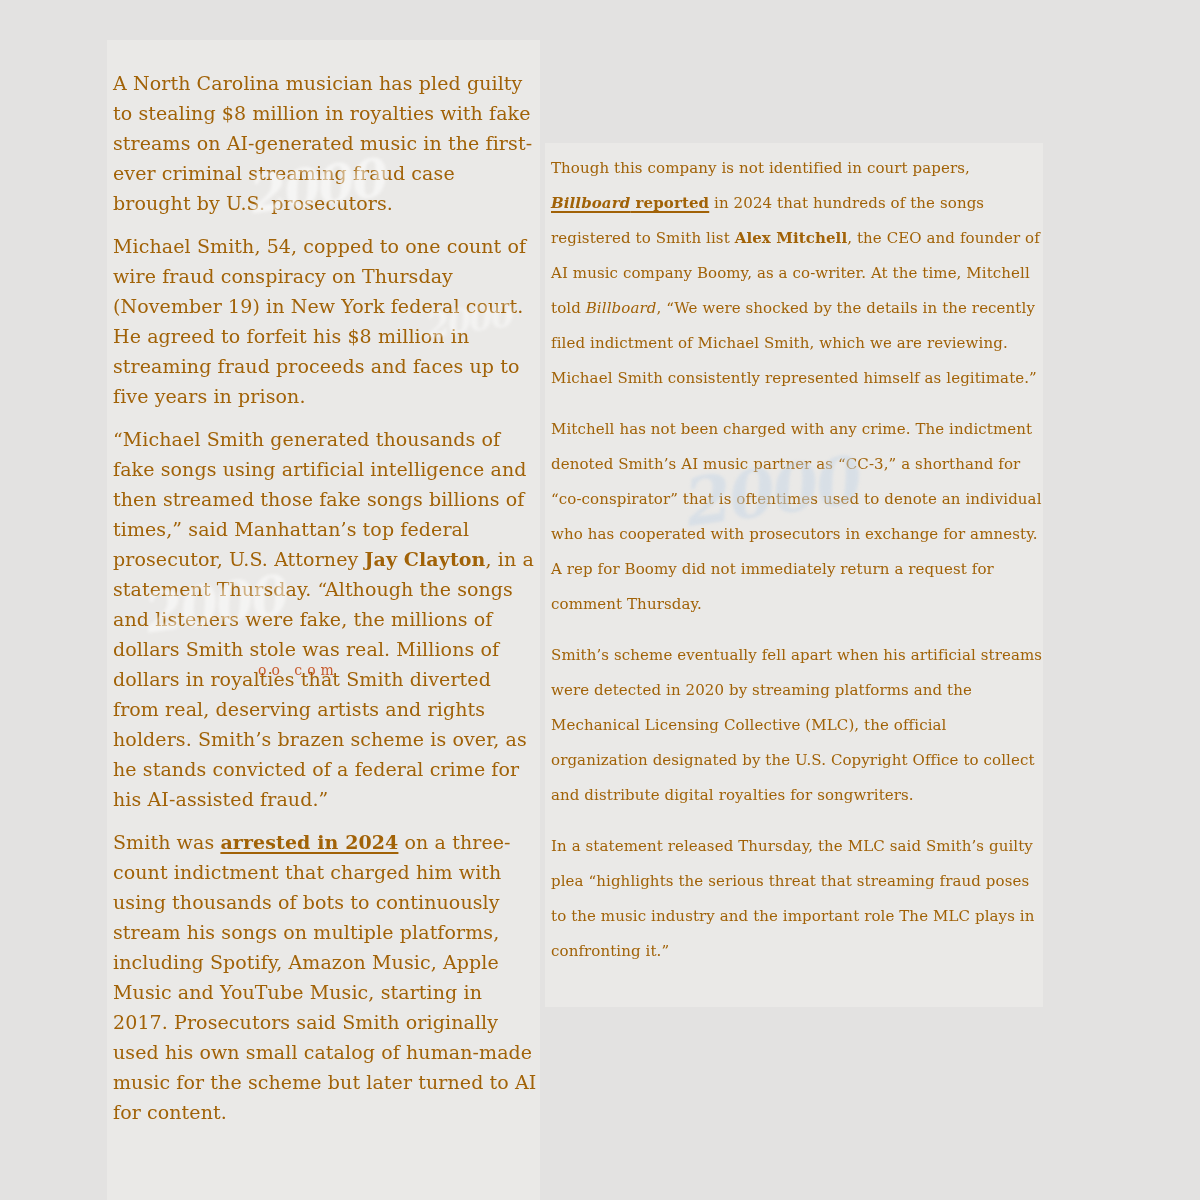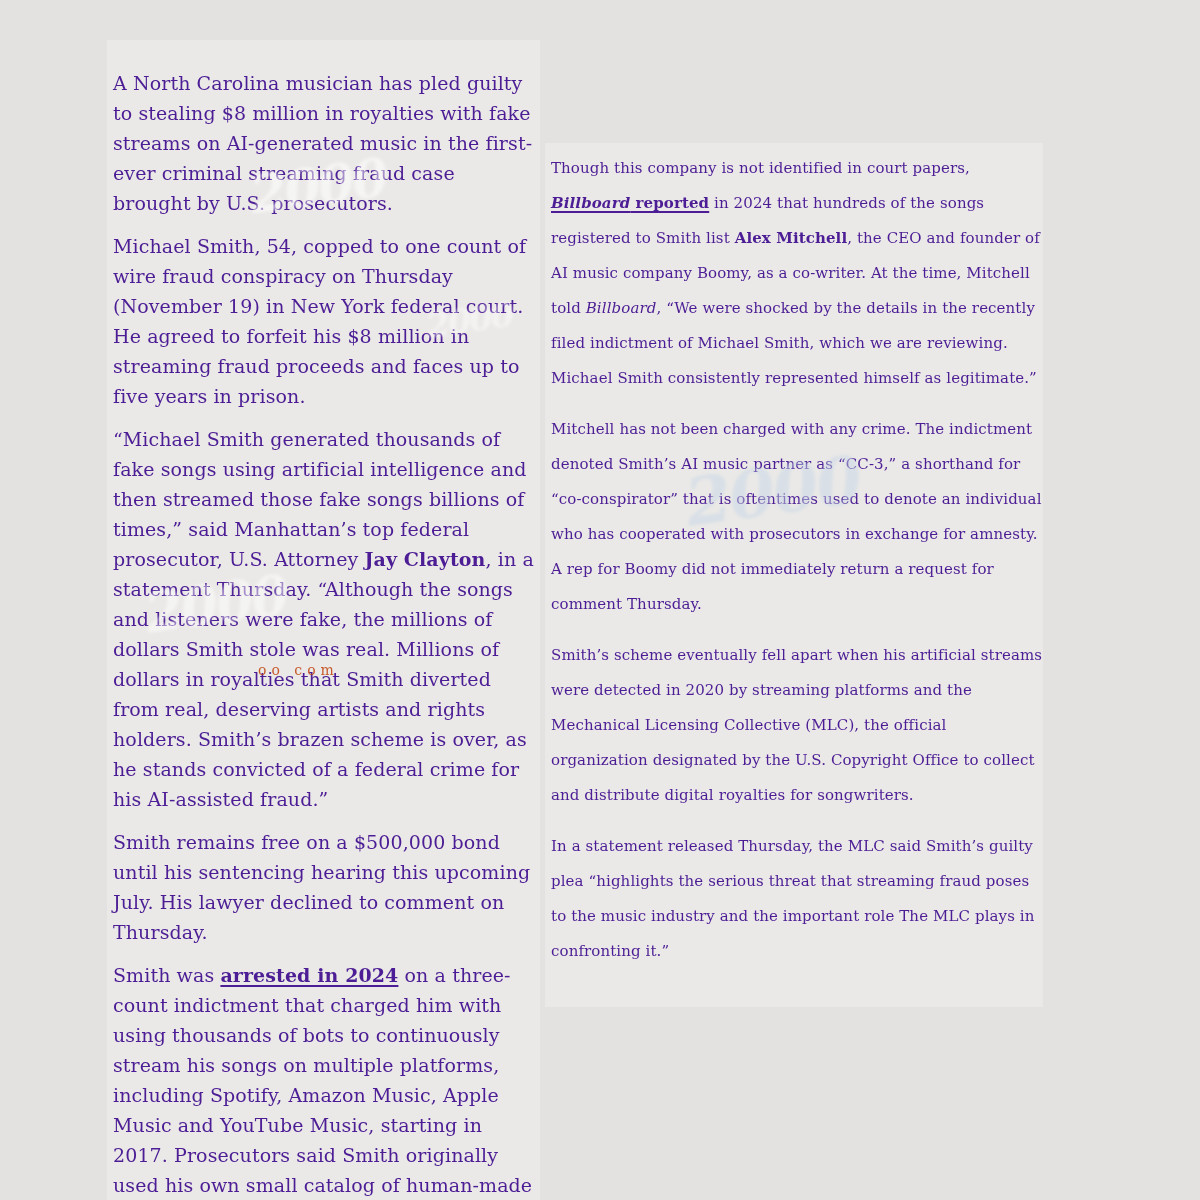--- a/index.html
+++ b/index.html
@@ -29,21 +29,21 @@
   }
   .col-right {
     left: 545px; top: 143px;
     width: 498px; height: 864px;
   }
   .col-right .text-wrap {
     padding: 8px 0 0 6px;
   }
   .para {
     margin: 0 0 13px 0;
-    color: #4c1d95;
+    color: #a16207;
   }
   .col-left .para {
     font-size: 19px;
     line-height: 30px;
     letter-spacing: 0.1px;
   }
   .col-right .para {
     font-size: 15px;
     line-height: 35px;
     margin-bottom: 16px;
@@ -79,21 +79,20 @@
 </head>
 <body>
 
 <div class="canvas">
 
   <div class="panel col-left">
     <div class="text-wrap">
         <p class="para"><span>A North Carolina musician has pled guilty to stealing $8 million in royalties with fake streams on AI-generated music in the first-ever criminal streaming fraud case brought by U.S. prosecutors.</span></p>
         <p class="para"><span>Michael Smith, 54, copped to one count of wire fraud conspiracy on Thursday (November 19) in New York federal court. He agreed to forfeit his $8 million in streaming fraud proceeds and faces up to five years in prison.</span></p>
         <p class="para"><span>“Michael Smith generated thousands of fake songs using artificial intelligence and then streamed those fake songs billions of times,” said Manhattan’s top federal prosecutor, U.S. Attorney </span><span class="b">Jay Clayton</span><span>, in a statement Thursday. “Although the songs and listeners were fake, the millions of dollars Smith stole was real. Millions of dollars in royalties that Smith diverted from real, deserving artists and rights holders. Smith’s brazen scheme is over, as he stands convicted of a federal crime for his AI-assisted fraud.”</span></p>
-        <p class="para"><span>Smith remains free on a $500,000 bond until his sentencing hearing this upcoming July. His lawyer declined to comment on Thursday.</span></p>
         <p class="para"><span>Smith was </span><a class="b u inline-link">arrested in 2024</a><span> on a three-count indictment that charged him with using thousands of bots to continuously stream his songs on multiple platforms, including Spotify, Amazon Music, Apple Music and YouTube Music, starting in 2017. Prosecutors said Smith originally used his own small catalog of human-made music for the scheme but later turned to AI for content.</span></p>
       </div>
 
   </div>
 
   <div class="panel col-right">
     <div class="text-wrap">
         <p class="para"><span>Though this company is not identified in court papers, </span><a class="b i u inline-link">Billboard</a><a class="b u inline-link"> reported</a><span> in 2024 that hundreds of the songs registered to Smith list </span><span class="b">Alex Mitchell</span><span>, the CEO and founder of AI music company Boomy, as a co-writer. At the time, Mitchell told </span><span class="i">Billboard</span><span>, “We were shocked by the details in the recently filed indictment of Michael Smith, which we are reviewing. Michael Smith consistently represented himself as legitimate.”</span></p>
         <p class="para"><span>Mitchell has not been charged with any crime. The indictment denoted Smith’s AI music partner as “CC-3,” a shorthand for “co-conspirator” that is oftentimes used to denote an individual who has cooperated with prosecutors in exchange for amnesty. A rep for Boomy did not immediately return a request for comment Thursday.</span></p>
         <p class="para"><span>Smith’s scheme eventually fell apart when his artificial streams were detected in 2020 by streaming platforms and the Mechanical Licensing Collective (MLC), the official organization designated by the U.S. Copyright Office to collect and distribute digital royalties for songwriters.</span></p>

